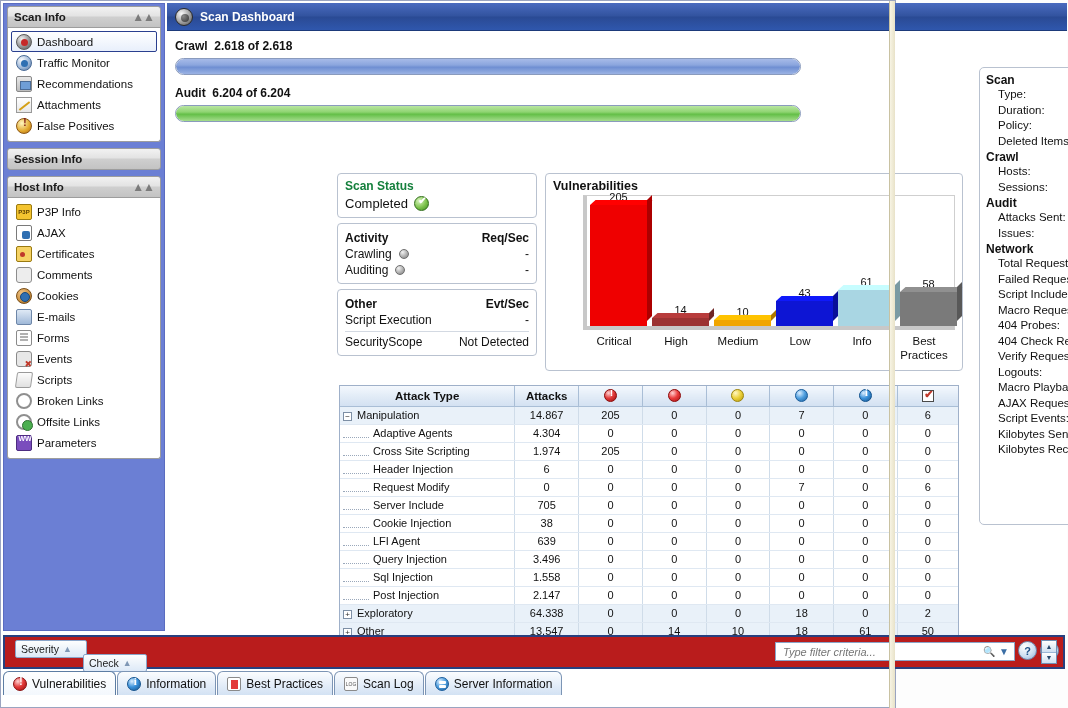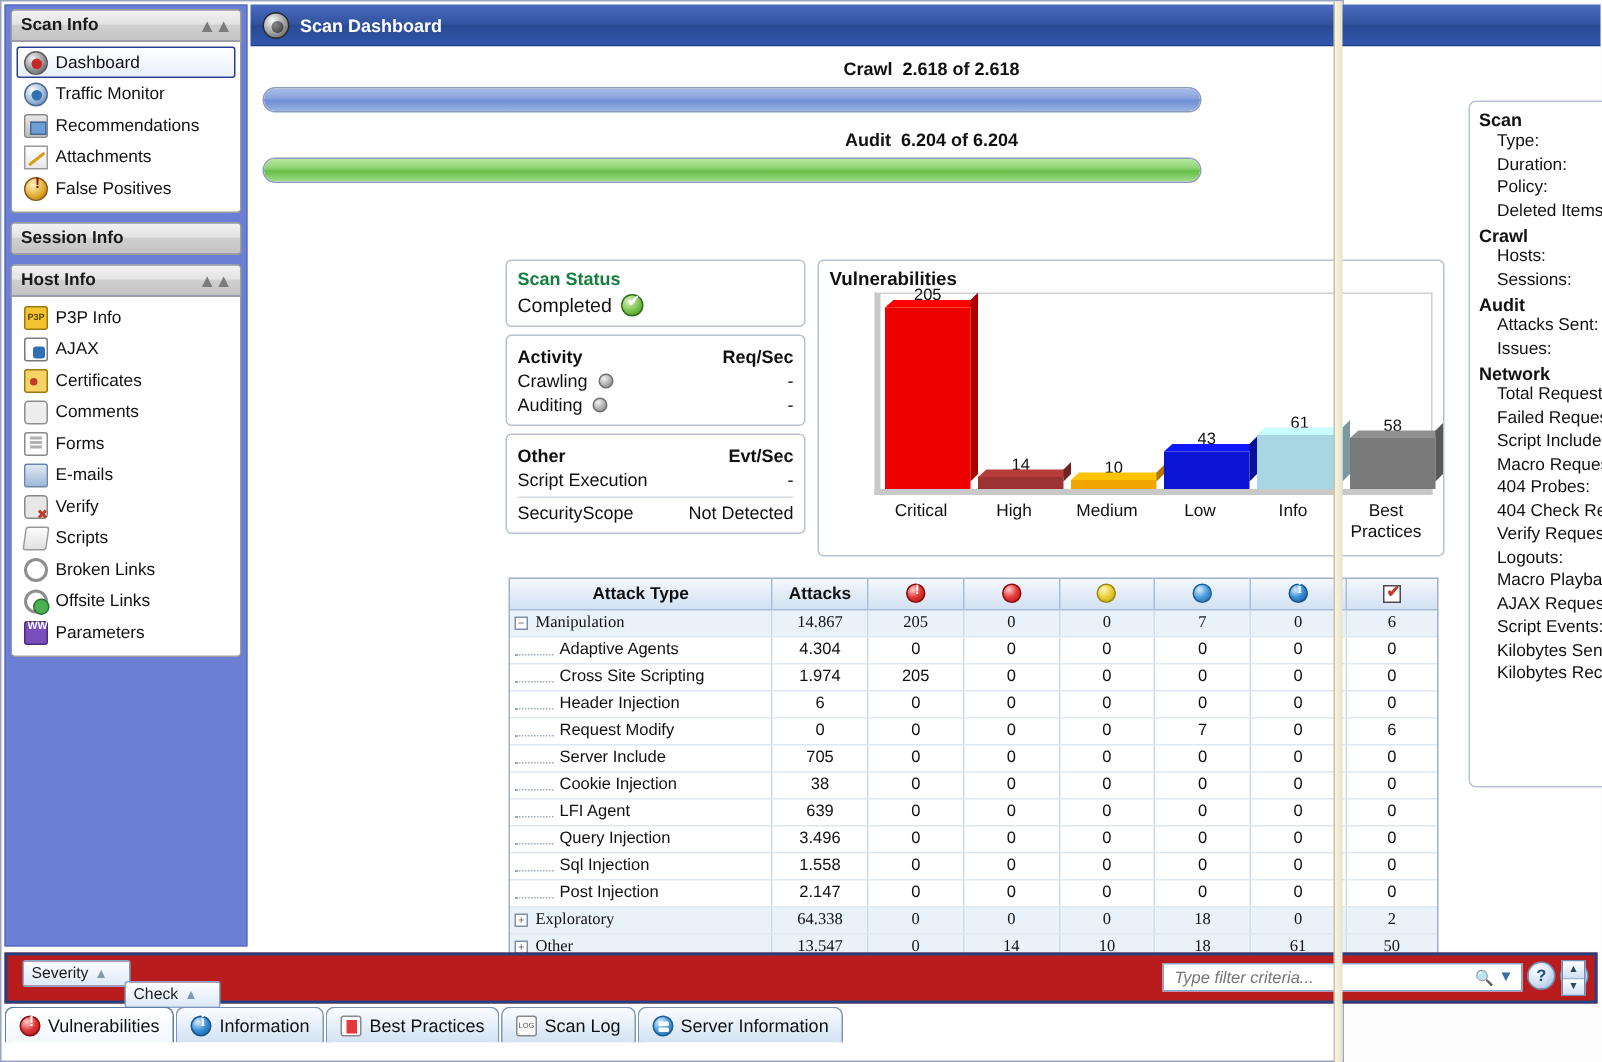--- a/index.html
+++ b/index.html
@@ -137,21 +137,21 @@
   }
 
   #content {
     position: relative;
     height: 600px;
     background: #ffffff;
   }
 
   
   #progress-block { padding: 8px 0 0 8px; }
-  .prog-label { font-weight: bold; font-size: 12px; color: #111; margin-bottom: 5px; text-align: center; }
+  .prog-label { font-weight: bold; font-size: 12px; color: #111; margin-bottom: 5px; }
   .prog-label .pct { font-weight: bold; }
   .prog-track {
     width: 626px; height: 17px;
     border: 1px solid #8a9bbd;
     border-radius: 9px;
     background: #f0f0f0;
     overflow: hidden;
     margin-bottom: 11px;
   }
   .prog-fill { height: 100%; width: 100%; border-radius: 8px; }
@@ -252,21 +252,21 @@
   }
   #attack-table td {
     border-right: 1px solid #cfdce9;
     border-bottom: 1px solid #dfe8f2;
     height: 18px;
     text-align: center;
     color: #111;
     padding: 0 3px;
   }
   #attack-table td.name { text-align: left; padding-left: 3px; white-space: nowrap; }
-  tr.group td { background: #e9f1f9; font-family: Liberation Serif, serif; }
+  tr.group td { background: #e9f1f9; }
   tr.child td { background: #ffffff; }
   tr.child td.name { background: #ffffff; }
   .expander {
     display: inline-block; width: 9px; height: 9px;
     border: 1px solid #7d8fa5; background: #fff;
     font-size: 8px; line-height: 7px; text-align: center;
     color: #2b2b2b; margin-right: 5px; vertical-align: middle;
   }
   .treeline {
     display: inline-block; width: 26px;
@@ -452,30 +452,34 @@
       </div>
       <div class="nav-item">
         <span class="nav-ico ic-cert"></span>
         <span>Certificates</span>
       </div>
       <div class="nav-item">
         <span class="nav-ico ic-comments"></span>
         <span>Comments</span>
       </div>
       <div class="nav-item">
+        <span class="nav-ico ic-cookies"></span>
+        <span>Cookies</span>
+      </div>
+      <div class="nav-item">
+        <span class="nav-ico ic-email"></span>
+        <span>E-mails</span>
+      </div>
+      <div class="nav-item">
         <span class="nav-ico ic-forms"></span>
         <span>Forms</span>
       </div>
       <div class="nav-item">
-        <span class="nav-ico ic-email"></span>
-        <span>E-mails</span>
-      </div>
-      <div class="nav-item">
         <span class="nav-ico ic-hidden"></span>
-        <span>Verify</span>
+        <span>Events</span>
       </div>
       <div class="nav-item">
         <span class="nav-ico ic-scripts"></span>
         <span>Scripts</span>
       </div>
       <div class="nav-item">
         <span class="nav-ico ic-broken"></span>
         <span>Broken Links</span>
       </div>
       <div class="nav-item">

